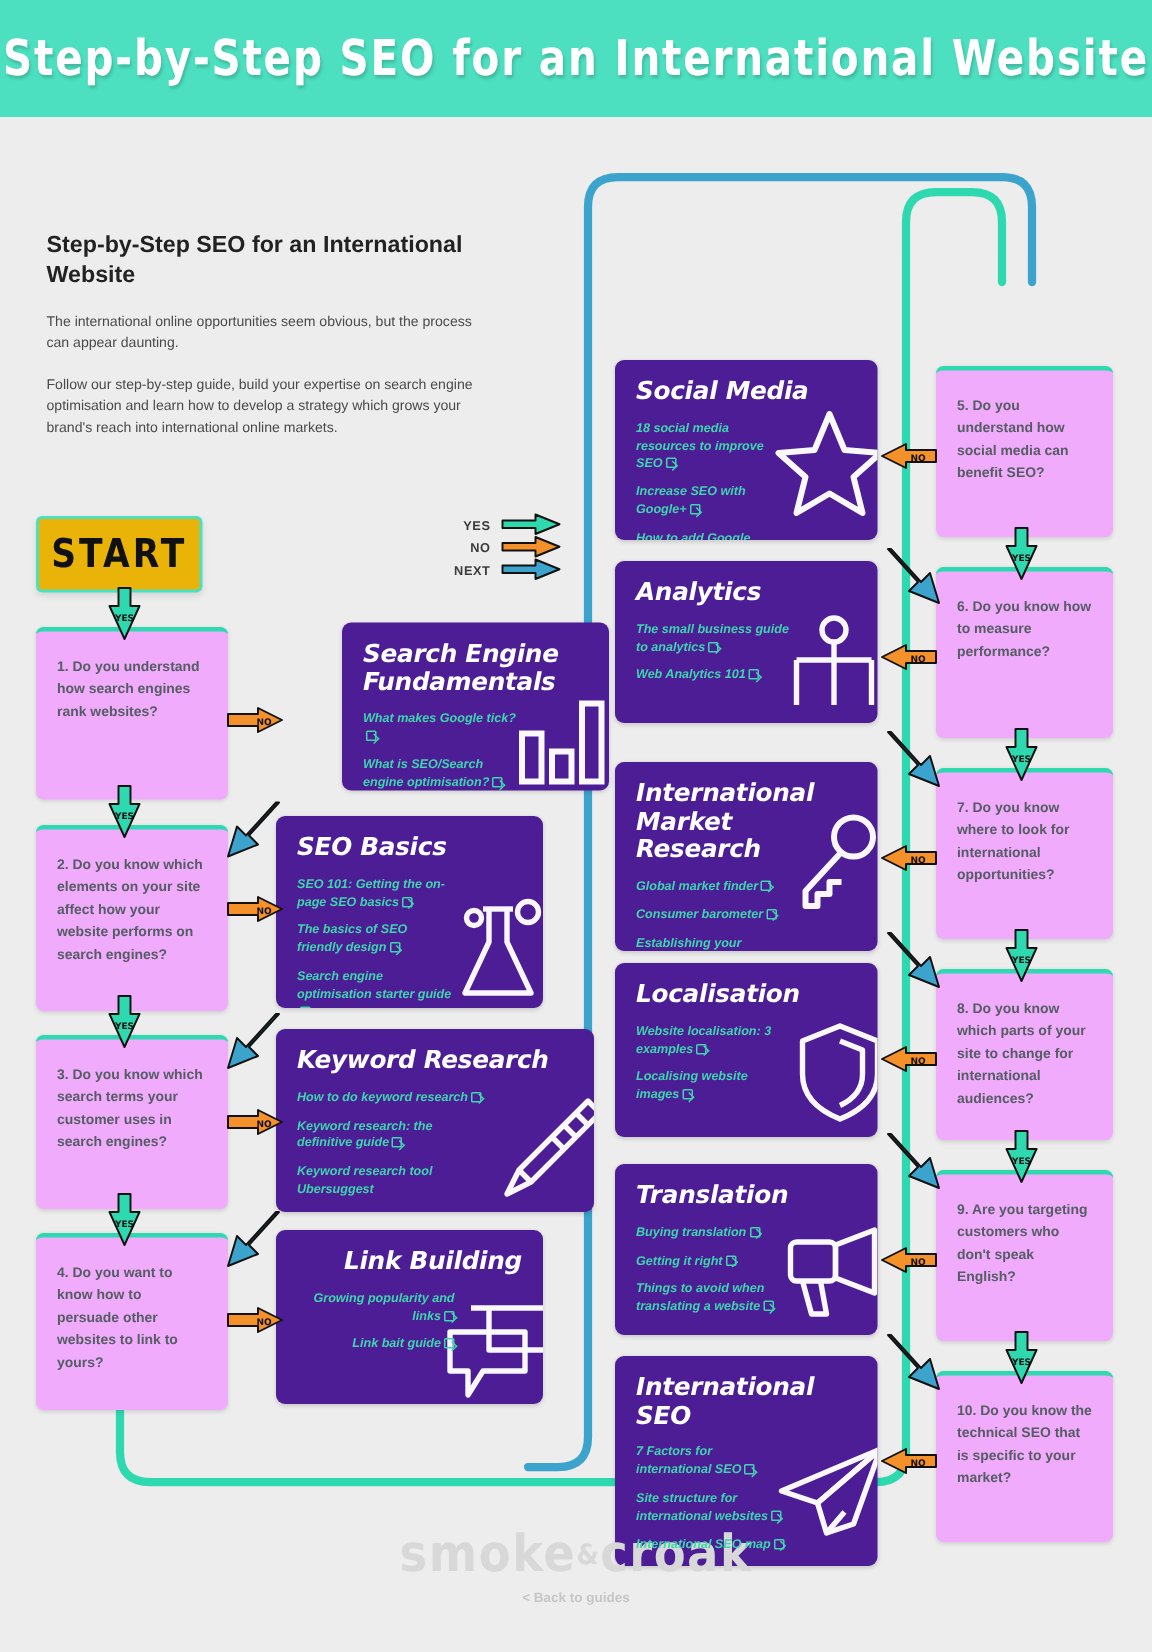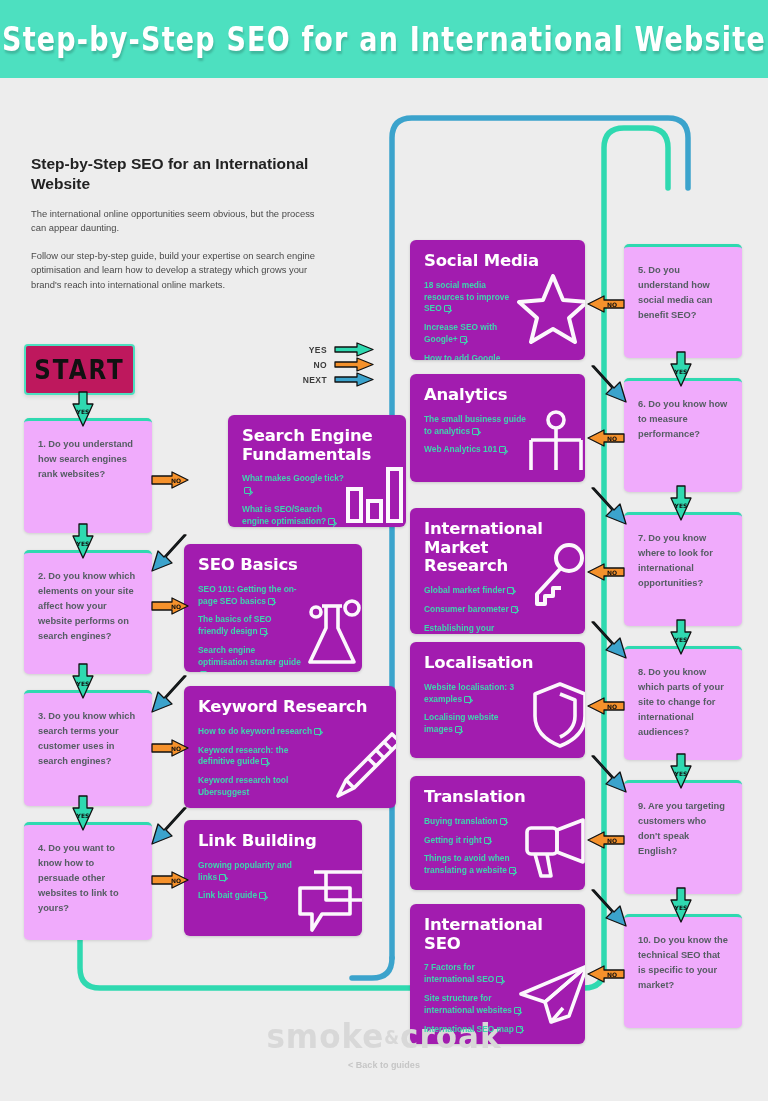--- a/index.html
+++ b/index.html
@@ -29,21 +29,21 @@
   .intro { position: absolute; left: 31px; top: 76px; width: 300px; }
   .intro h2 { font-size: 15.5px; color: #222; line-height: 1.28; font-weight: bold; }
   .intro p { font-size: 9.4px; color: #4a4a4a; line-height: 1.55; margin-top: 13px; }
 
   
   .pipes { position: absolute; left: 0; top: 0; width: 768px; height: 1023px; }
 
   
   .startbox {
     position: absolute; left: 24px; top: 266px; width: 111px; height: 51px;
-    background: #be185d; border: 2.5px solid #4de0c0; border-radius: 4px;
+    background: #eab308; border: 2.5px solid #4de0c0; border-radius: 4px;
     display: flex; align-items: center; justify-content: center;
     box-shadow: 0 2px 4px rgba(0,0,0,.10);
   }
   .startbox span {
     font-family: "DejaVu Sans", sans-serif; font-weight: bold;
     font-size: 23px; color: #111; letter-spacing: 2px; transform: scaleY(1.15);
   }
 
   
   .legend { position: absolute; left: 283px; top: 264px; width: 92px; }
@@ -54,23 +54,24 @@
   .qbox {
     position: absolute; background: #f0abfc; border-radius: 5px;
     border-top: 3px solid #2fd9b0;
     box-shadow: 0 1px 3px rgba(0,0,0,.13);
     padding: 16px 14px 10px 14px;
   }
   .qbox p { font-size: 9.3px; line-height: 1.62; color: #555d63; font-weight: bold; }
 
   
   .card {
-    position: absolute; background: #a21caf; border-radius: 6px;
+    position: absolute; background: #4c1d95; border-radius: 6px;
     padding: 12px 14px 14px 14px; overflow: hidden;
     box-shadow: 0 1px 3px rgba(0,0,0,.16);
+    font-style: italic;
   }
   .card h3 {
     color: #fff; font-size: 16.5px; line-height: 1.13; font-weight: bold;
     margin-bottom: 9px; position: relative; z-index: 2;
     font-family: "DejaVu Sans", sans-serif; letter-spacing: -.2px;
   }
   .card .links { position: relative; z-index: 2; width: 70%; }
   .card .links a {
     display: block; color: #3fd5ae; font-size: 8.4px; line-height: 1.42;
     text-decoration: none; margin-bottom: 7px; font-weight: bold;
@@ -241,21 +242,21 @@
       <g fill="none" stroke="#fff" stroke-width="3.6" stroke-linejoin="round">
         <path d="M62,2 L70,10 L24,56 L8,64 L16,48 Z"></path>
         <line x1="16" y1="48" x2="24" y2="56"></line>
         <line x1="54" y1="10" x2="62" y2="18"></line>
         <line x1="46" y1="18" x2="54" y2="26"></line>
         <line x1="38" y1="26" x2="46" y2="34"></line>
       </g>
     </svg>
   </div>
 
-  <div class="card" style="left:184px; top:742px; width:178px; height:116px;">
+  <div class="card" style="left:184px; top:742px; width:178px; height:116px;text-align:right;">
     <h3>Link Building</h3>
     <div class="links">
       <a href="#"><span>Growing popularity and links</span><span class="ext"></span></a>
       <a href="#"><span>Link bait guide</span><span class="ext"></span></a>
     </div>
     <svg class="deco" width="72" height="66" viewBox="0 0 72 66">
       <g fill="none" stroke="#fff" stroke-width="3.6" stroke-linejoin="round">
         <path d="M18,4 L68,4 L68,32 L30,32 L30,4"></path>
         <path d="M4,20 L54,20 L54,46 L26,46 L16,62 L16,46 L4,46 Z"></path>
       </g>

